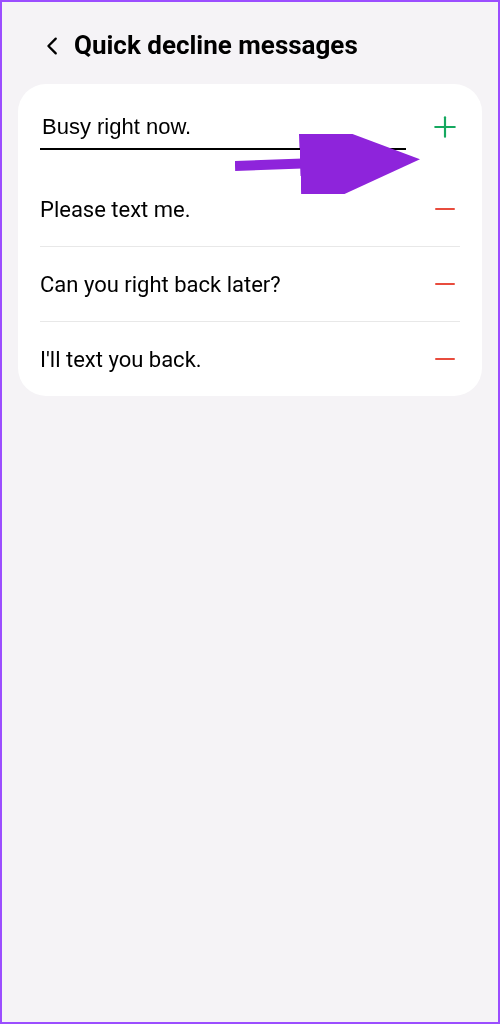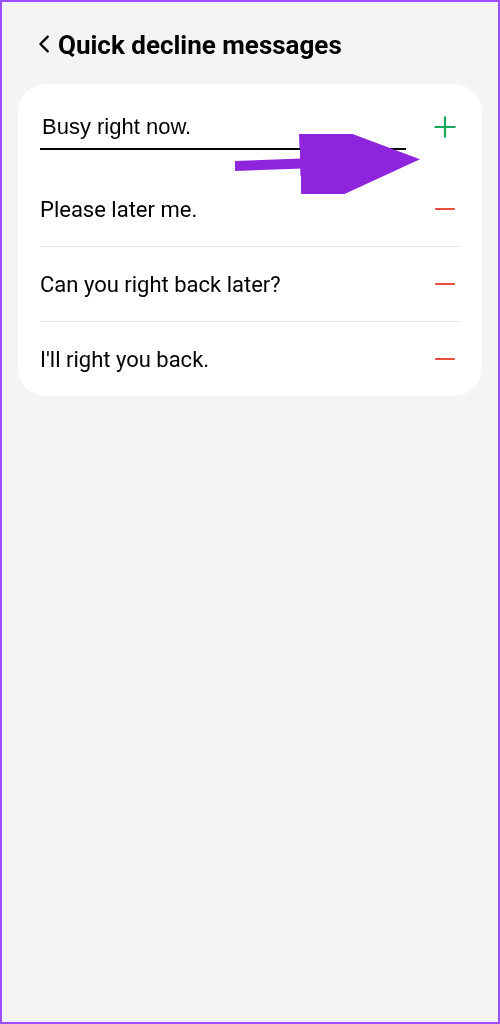--- a/index.html
+++ b/index.html
@@ -11,23 +11,23 @@
       width: 500px;
       height: 1024px;
       background: #f5f3f6;
       font-family: -apple-system, BlinkMacSystemFont, "Segoe UI", Roboto, sans-serif;
       border: 2px solid #9b4dff;
       position: relative;
       overflow: hidden;
     }
     .header {
       display: flex;
-      align-items: flex-start;
-      padding: 28px 20px 24px 32px;
-      gap: 2px;
+      align-items: flex-end;
+      padding: 28px 20px 24px 40px;
+      gap: 10px;
     }
     .back-btn {
       cursor: pointer;
       display: flex;
       align-items: center;
       justify-content: center;
     }
     .back-btn svg {
       width: 22px;
       height: 28px;
@@ -126,39 +126,39 @@
     <div class="add-btn">
       <svg viewBox="0 0 24 24" fill="none" stroke="#15a85f" stroke-width="2" stroke-linecap="round">
         <line x1="12" y1="3" x2="12" y2="21"></line>
         <line x1="3" y1="12" x2="21" y2="12"></line>
       </svg>
     </div>
   </div>
 
   <div class="messages-container">
     <div class="message-row">
-      <span class="message-text">Please later me.</span>
+      <span class="message-text">Please text me.</span>
       <div class="remove-btn">
         <svg viewBox="0 0 24 24" fill="none" stroke="#e84c3d" stroke-width="2" stroke-linecap="round">
           <line x1="3" y1="12" x2="21" y2="12"></line>
         </svg>
       </div>
     </div>
 
     <div class="message-row">
       <span class="message-text">Can you right back later?</span>
       <div class="remove-btn">
         <svg viewBox="0 0 24 24" fill="none" stroke="#e84c3d" stroke-width="2" stroke-linecap="round">
           <line x1="3" y1="12" x2="21" y2="12"></line>
         </svg>
       </div>
     </div>
 
     <div class="message-row">
-      <span class="message-text">I'll right you back.</span>
+      <span class="message-text">I'll text you back.</span>
       <div class="remove-btn">
         <svg viewBox="0 0 24 24" fill="none" stroke="#e84c3d" stroke-width="2" stroke-linecap="round">
           <line x1="3" y1="12" x2="21" y2="12"></line>
         </svg>
       </div>
     </div>
   </div>
 </div>
 
 <svg class="annotation-arrow" width="200" height="60">

